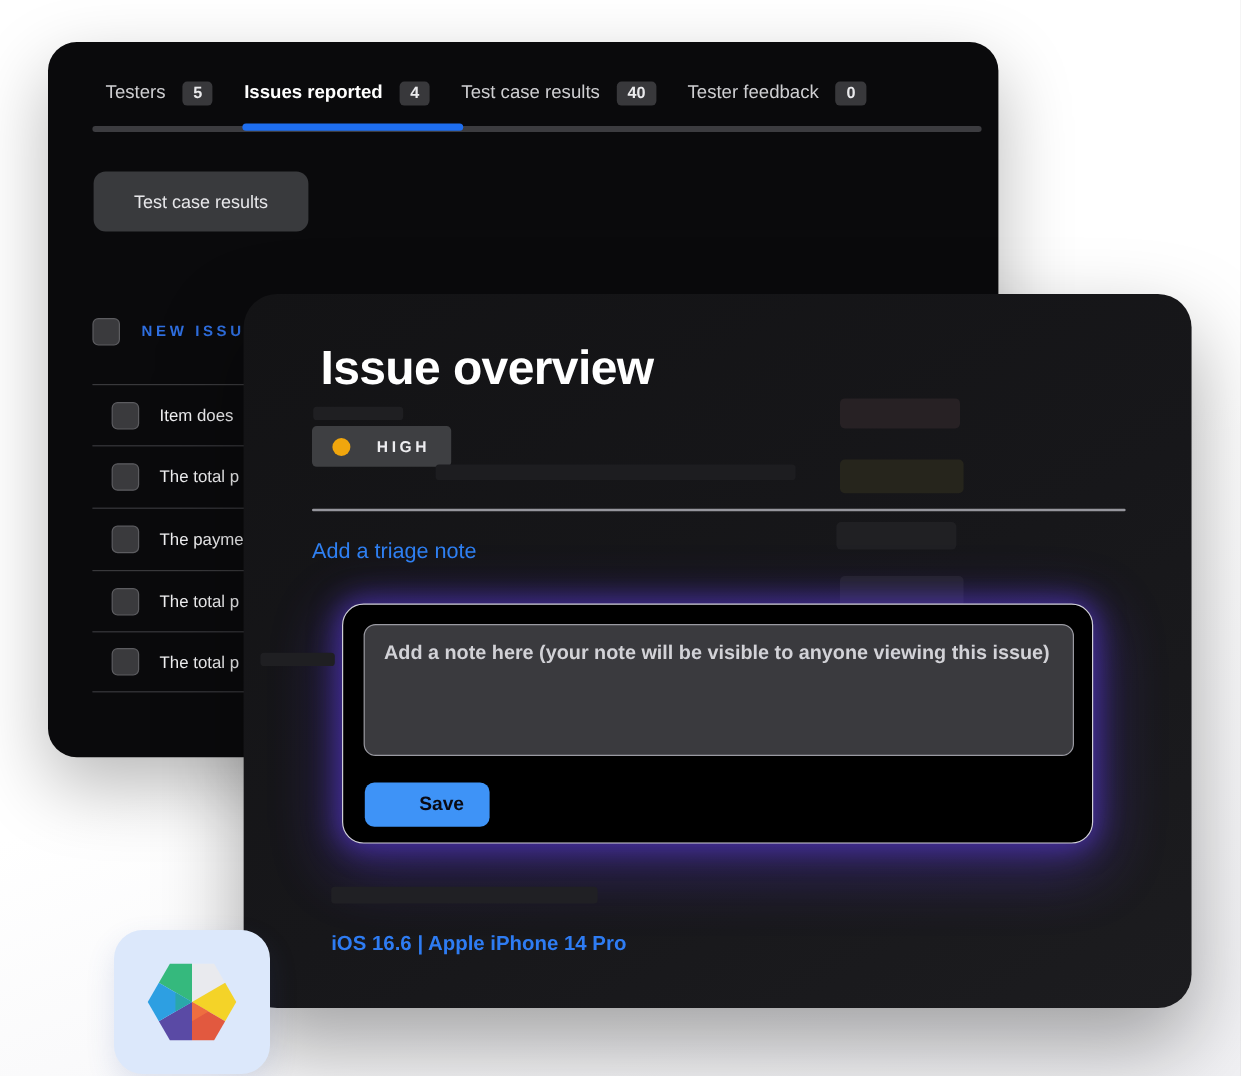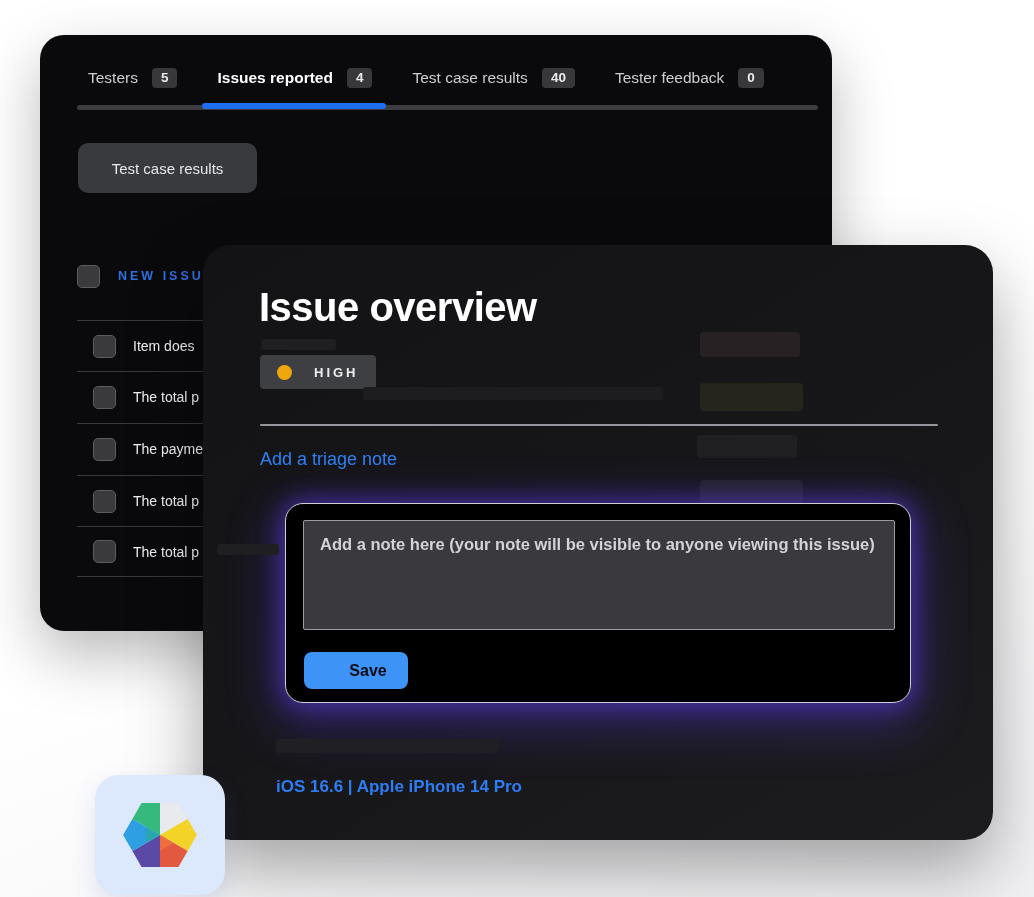--- a/index.html
+++ b/index.html
@@ -10,21 +10,21 @@
     background:linear-gradient(160deg,#ffffff 0%,#ffffff 55%,#f1f1f4 100%);
     overflow:hidden;
   }
 
   
   .back-panel {
     position:absolute; left:40px; top:35px; width:792px; height:596px;
     background:#0a0a0c; border-radius:24px; z-index:1;
     box-shadow:0 24px 60px rgba(0,0,0,.28);
   }
-  .tabs-row { position:absolute; left:48px; top:33px; display:flex; gap:40px; align-items:center; }
+  .tabs-row { position:absolute; left:48px; top:33px; display:flex; gap:26px; align-items:center; }
   .tab { display:flex; align-items:center; gap:14px; color:#cfcfd2; font-size:15.5px; cursor:default; }
   .tab.active .tab-label { color:#ffffff; font-weight:700; }
   .count-badge {
     background:#38383b; color:#ebebed; font-size:13.5px; font-weight:600;
     border-radius:4px; padding:3px 9px; line-height:1;
   }
   .tab-track { position:absolute; left:37px; top:70px; width:741px; height:5px; background:#3c3c40; border-radius:3px; }
   .tab-active-underline { position:absolute; left:162px; top:68px; width:184px; height:6px; border-radius:3px; background:#1e6ef0; }
 
   .filter-button {
@@ -50,21 +50,21 @@
   .row-0 { top:285px; } .row-1 { top:336px; } .row-2 { top:388px; }
   .row-3 { top:440px; } .row-4 { top:491px; border-bottom:1px solid #39393c; }
 
   
   .front-panel {
     position:absolute; left:203px; top:245px; width:790px; height:595px;
     background:linear-gradient(150deg,#131315 0%,#17171a 55%,#1c1c1f 100%);
     border-radius:28px; z-index:2;
     box-shadow:0 30px 70px rgba(0,0,0,.35);
   }
-  .issue-title { position:absolute; left:56px; top:40px; color:#ffffff; font-size:40px; font-weight:700; letter-spacing:-.5px; }
+  .issue-title { position:absolute; left:64px; top:40px; color:#ffffff; font-size:40px; font-weight:700; letter-spacing:-.5px; }
   .ghost-bar { position:absolute; background:#1f1f22; border-radius:3px; }
   .ghost-1 { left:58px; top:94px; width:75px; height:11px; }
   .ghost-line-a { left:160px; top:142px; width:300px; height:13px; background:#1d1d20; }
   .ghost-2 { left:14px; top:299px; width:62px; height:11px; }
   .ghost-3 { left:73px; top:494px; width:222px; height:14px; background:#202024; }
   .ghost-box { position:absolute; border-radius:4px; }
   .gb-1 { left:497px; top:87px;  width:100px; height:25px; background:#272124; }
   .gb-2 { left:497px; top:138px; width:103px; height:28px; background:#26251c; }
   .gb-3 { left:494px; top:190px; width:100px; height:23px; background:#202023; }
   .gb-4 { left:497px; top:235px; width:103px; height:27px; background:#232326; }
@@ -81,21 +81,21 @@
 
   .triage-link { position:absolute; left:57px; top:204px; color:#2f80f2; font-size:18px; font-weight:400; text-decoration:none; }
 
   .note-panel {
     position:absolute; left:82px; top:258px; width:626px; height:200px;
     background:#000000; border:1px solid #cfcfd6; border-radius:18px;
     box-shadow:0 0 22px 4px rgba(98,62,240,.5), 0 14px 50px 10px rgba(98,62,240,.33);
   }
   .note-textarea {
     position:absolute; left:17px; top:16px; width:592px; height:110px;
-    background:#3a3a3e; border:1.5px solid #9a9aa2; border-radius:2px;
+    background:#3a3a3e; border:1.5px solid #9a9aa2; border-radius:10px;
     padding:12px 16px; resize:none; outline:none;
     color:#d2d2d7; font-family:inherit; font-size:16.5px; font-weight:600; line-height:1.45;
   }
   .note-textarea::placeholder { color:#d2d2d7; opacity:1; }
   .save-button {
     position:absolute; left:18px; top:148px; width:104px; height:37px;
     background:#3e93f7; border:none; border-radius:8px;
     color:#0a0a12; font-size:16px; font-weight:700; font-family:inherit;padding-left:24px;
   }
   .device-info { position:absolute; left:73px; top:532px; color:#2e7cf3; font-size:17px; font-weight:700; }

